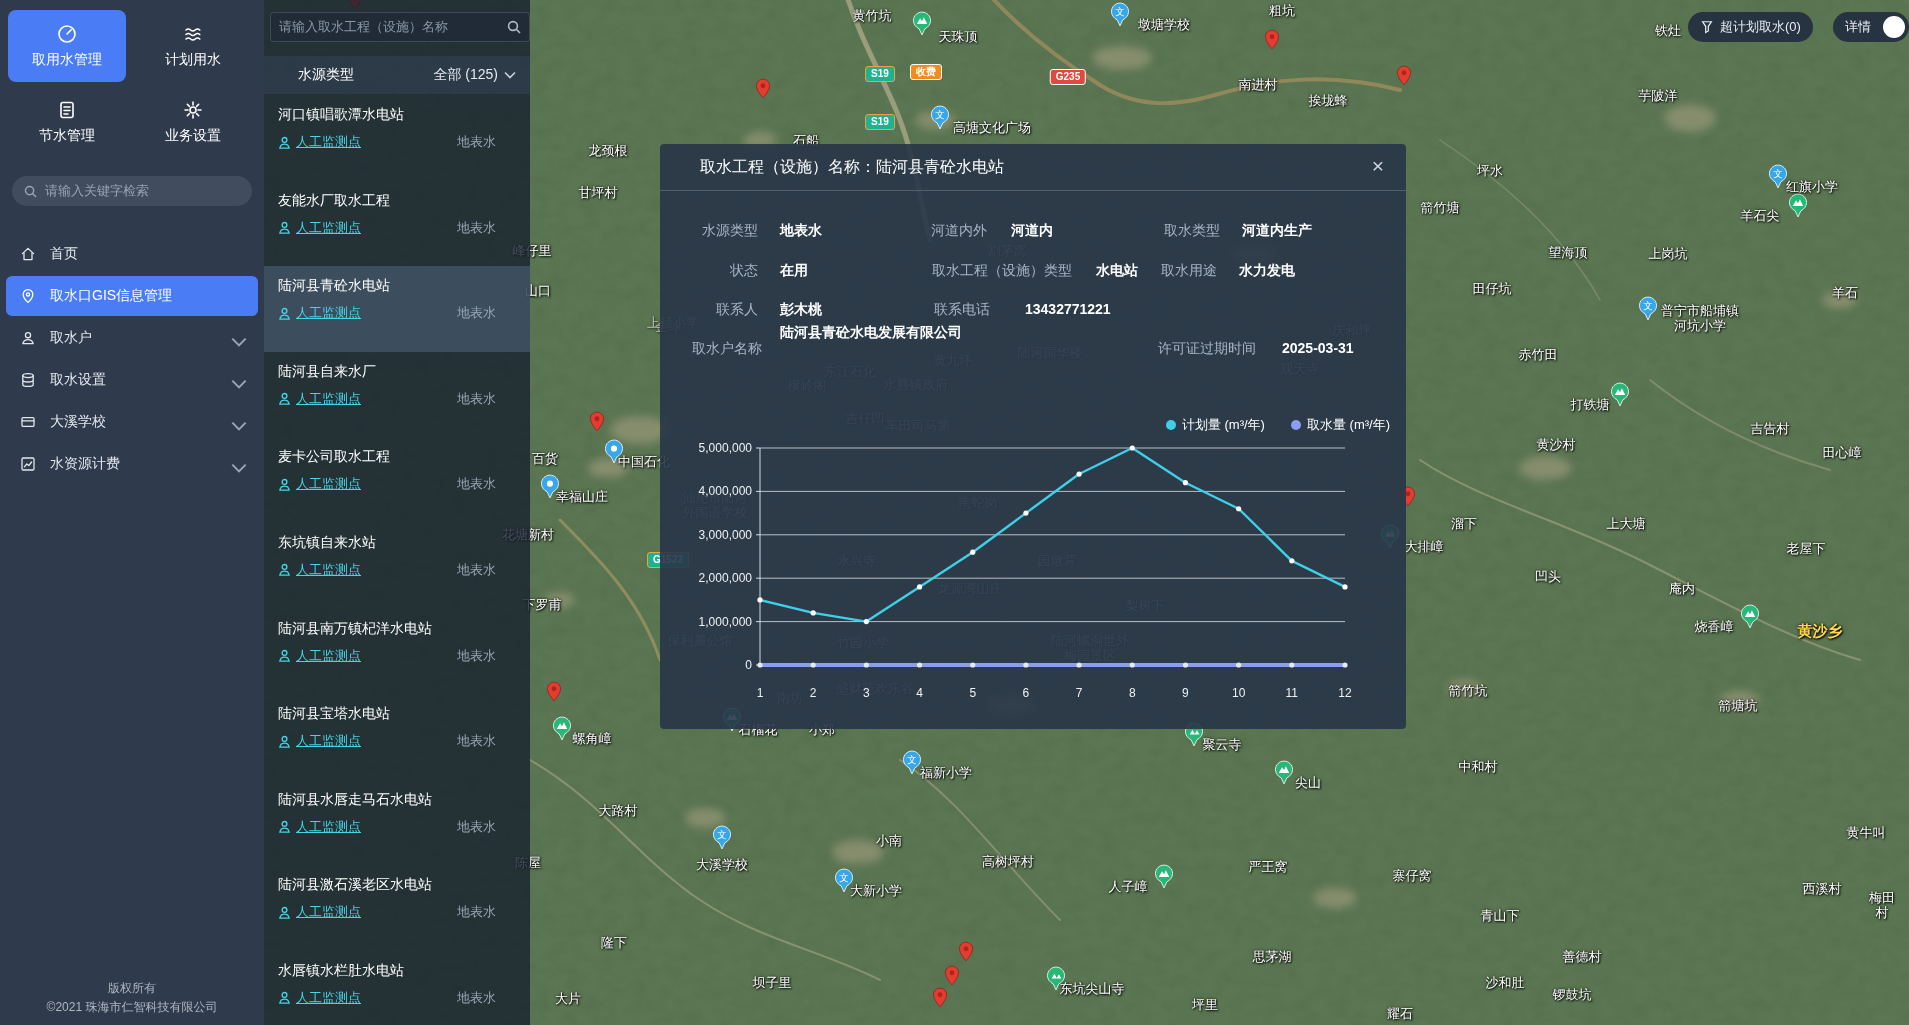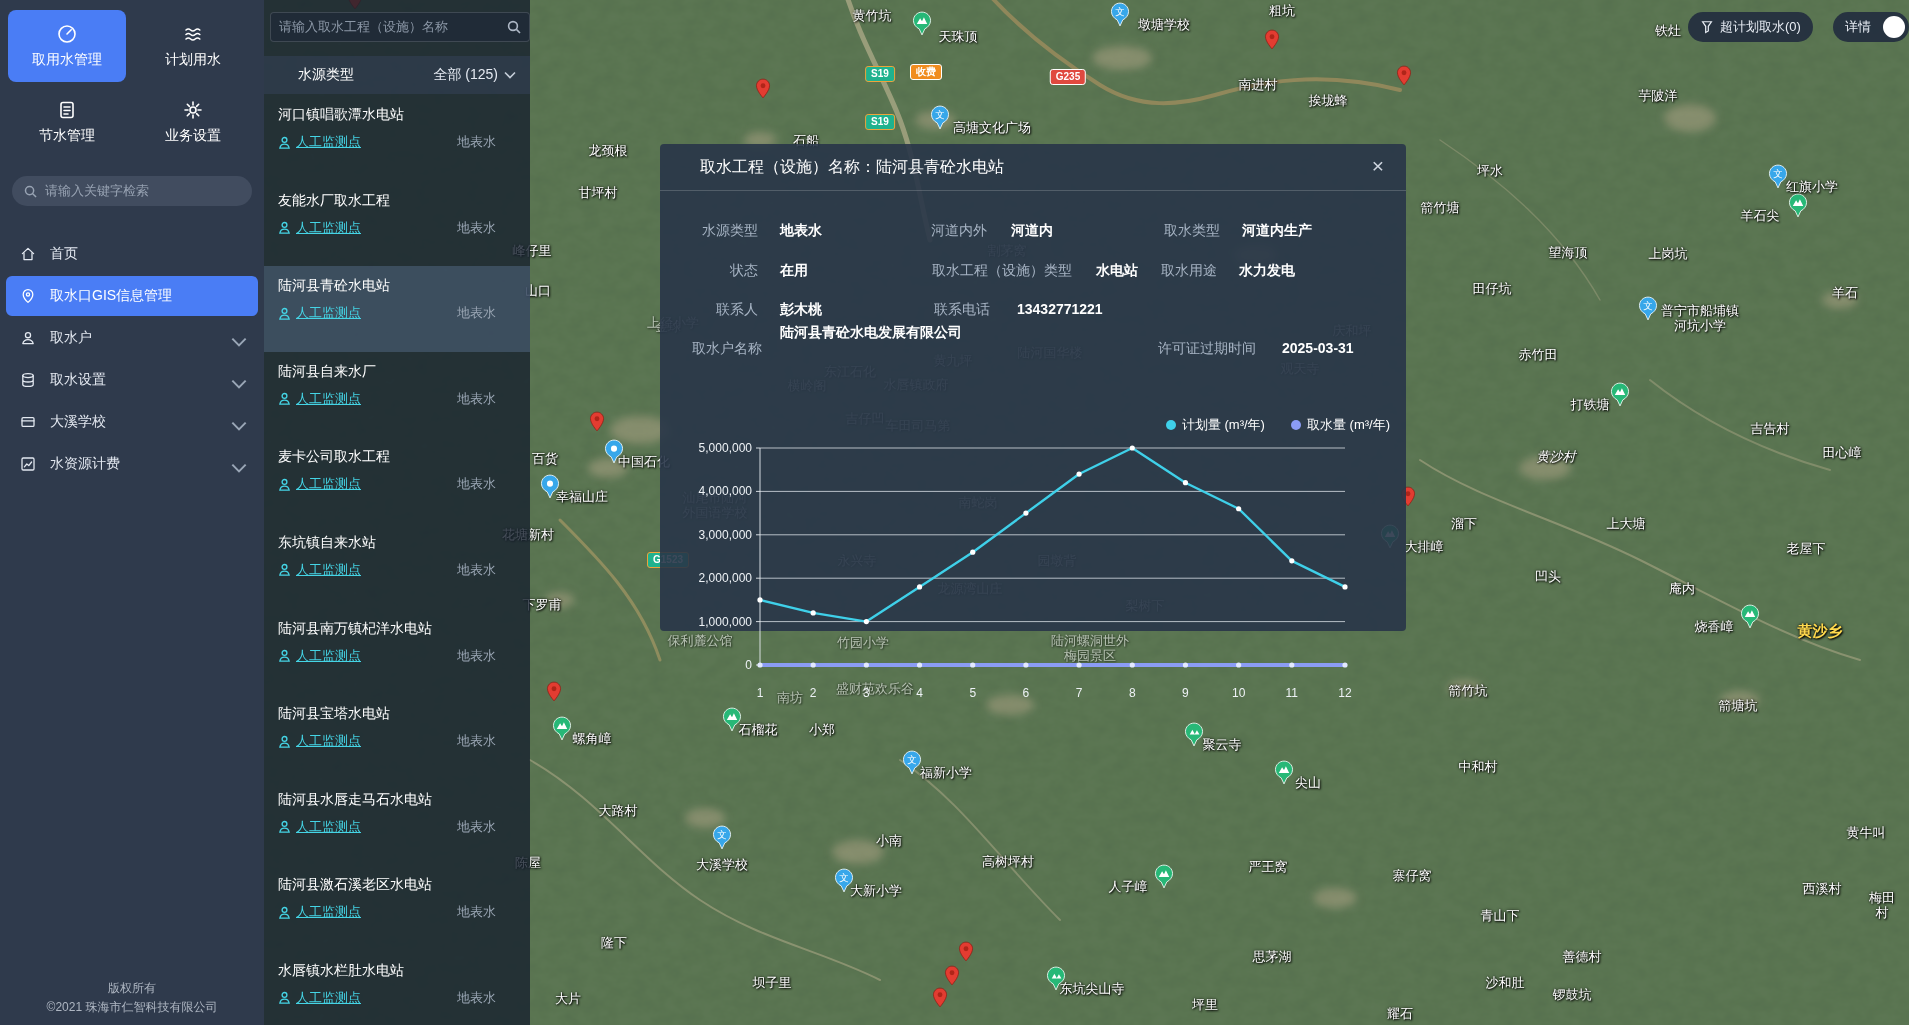--- a/index.html
+++ b/index.html
@@ -84,21 +84,21 @@
   #station-list{position:absolute;left:0;top:95px;width:100%;bottom:0;overflow:hidden;}
   .station-item{height:85.6px;box-sizing:border-box;padding:11px 34px 0 16px;cursor:pointer;}
   .station-item.selected{background:rgba(96,120,152,.42);}
   .station-name{color:#fff;font-size:14px;}
   .station-row{display:flex;align-items:center;margin-top:9px;}
   .station-monitor{color:#45d5e6;font-size:13px;text-decoration:underline;display:flex;align-items:center;gap:5px;}
   .station-monitor svg{width:13px;height:13px;}
   .station-type{margin-left:auto;color:#9aa6b4;font-size:13px;}
   
   #modal{
-    position:absolute;left:660px;top:144px;width:746px;height:487px;z-index:7;
+    position:absolute;left:660px;top:144px;width:746px;height:585px;z-index:7;
     background:rgba(40,53,72,.90);border-radius:4px;color:#fff;
   }
   #modal-header{height:46px;border-bottom:1px solid rgba(255,255,255,.18);position:relative;}
   #modal-title{position:absolute;left:40px;top:13px;font-size:16px;}
   #modal-close{position:absolute;right:22px;top:10px;font-size:21px;color:#cfd6e0;cursor:pointer;}
   .fld{position:absolute;font-size:14px;line-height:18px;}
   .fld-label{color:#a7b4c4;text-align:right;display:block;}
   .fld-value{color:#fff;font-weight:bold;display:block;}
   #legend{position:absolute;top:272px;right:16px;display:flex;gap:26px;font-size:13px;color:#fff;}
   .lg-item{display:flex;align-items:center;gap:6px;}
@@ -300,21 +300,21 @@
       <div class="map-label" style="left: 1568px; top: 252px;">望海顶</div>
       <div class="map-label" style="left: 1668px; top: 253px;">上岗坑</div>
       <div class="map-label" style="left: 1492px; top: 288px;">田仔坑</div>
       <div class="map-label" style="left: 1700px; top: 318px;">普宁市船埔镇
 河坑小学</div>
       <div class="map-label" style="left: 1538px; top: 354px;">赤竹田</div>
       <div class="map-label" style="left: 1845px; top: 292px;">羊石</div>
       <div class="map-label" style="left: 1842px; top: 452px;">田心嶂</div>
       <div class="map-label" style="left: 1726px; top: 428px; margin-left: 44px;">吉告村</div>
       <div class="map-label" style="left: 1590px; top: 404px;">打铁塘</div>
-      <div class="map-label" style="left: 1556px; top: 456px; font-style: italic;">黄沙村</div>
+      <div class="map-label" style="left: 1556px; top: 444px;">黄沙村</div>
       <div class="map-label" style="left: 1464px; top: 523px;">溜下</div>
       <div class="map-label" style="left: 1626px; top: 523px;">上大塘</div>
       <div class="map-label" style="left: 1806px; top: 548px;">老屋下</div>
       <div class="map-label" style="left: 1548px; top: 576px;">凹头</div>
       <div class="map-label" style="left: 1682px; top: 588px;">庵内</div>
       <div class="map-label" style="left: 1714px; top: 626px;">烧香嶂</div>
       <div class="map-label town" style="left: 1820px; top: 630px;">黄沙乡</div>
       <div class="map-label" style="left: 1424px; top: 546px;">大排嶂</div>
       <div class="map-label" style="left: 1468px; top: 690px;">箭竹坑</div>
       <div class="map-label" style="left: 1738px; top: 705px;">箭塘坑</div>
@@ -682,21 +682,21 @@
       <span class="fld fld-value" style="left: 582px; top: 77px;">河道内生产</span>
       <span class="fld fld-label" style="left: 0px; width: 98px; top: 117px;">状态</span>
       <span class="fld fld-value" style="left: 120px; top: 117px;">在用</span>
       <span class="fld fld-label" style="left: 0px; width: 412px; top: 117px;">取水工程（设施）类型</span>
       <span class="fld fld-value" style="left: 436px; top: 117px;">水电站</span>
       <span class="fld fld-label" style="left: 0px; width: 557px; top: 117px;">取水用途</span>
       <span class="fld fld-value" style="left: 579px; top: 117px;">水力发电</span>
       <span class="fld fld-label" style="left: 0px; width: 98px; top: 156px;">联系人</span>
       <span class="fld fld-value" style="left: 120px; top: 156px;">彭木桃</span>
       <span class="fld fld-label" style="left: 0px; width: 330px; top: 156px;">联系电话</span>
-      <span class="fld fld-value" style="left: 357px; top: 156px; text-align: center;">13432771221</span>
+      <span class="fld fld-value" style="left: 365px; top: 156px; text-align: center;">13432771221</span>
       <span class="fld fld-label" style="left: 0px; width: 102px; top: 195px;">取水户名称</span>
       <span class="fld fld-value" style="left: 120px; top: 179px;">陆河县青砼水电发展有限公司</span>
       <span class="fld fld-label" style="left: 0px; width: 596px; top: 195px;">许可证过期时间</span>
       <span class="fld fld-value" style="left: 622px; top: 195px;">2025-03-31</span>
     </div>
   <div id="legend">
       <div class="lg-item">
         <span class="lg-dot" style="background:#3fd0e9"></span>
         <span>计划量 (m³/年)</span>
       </div>

